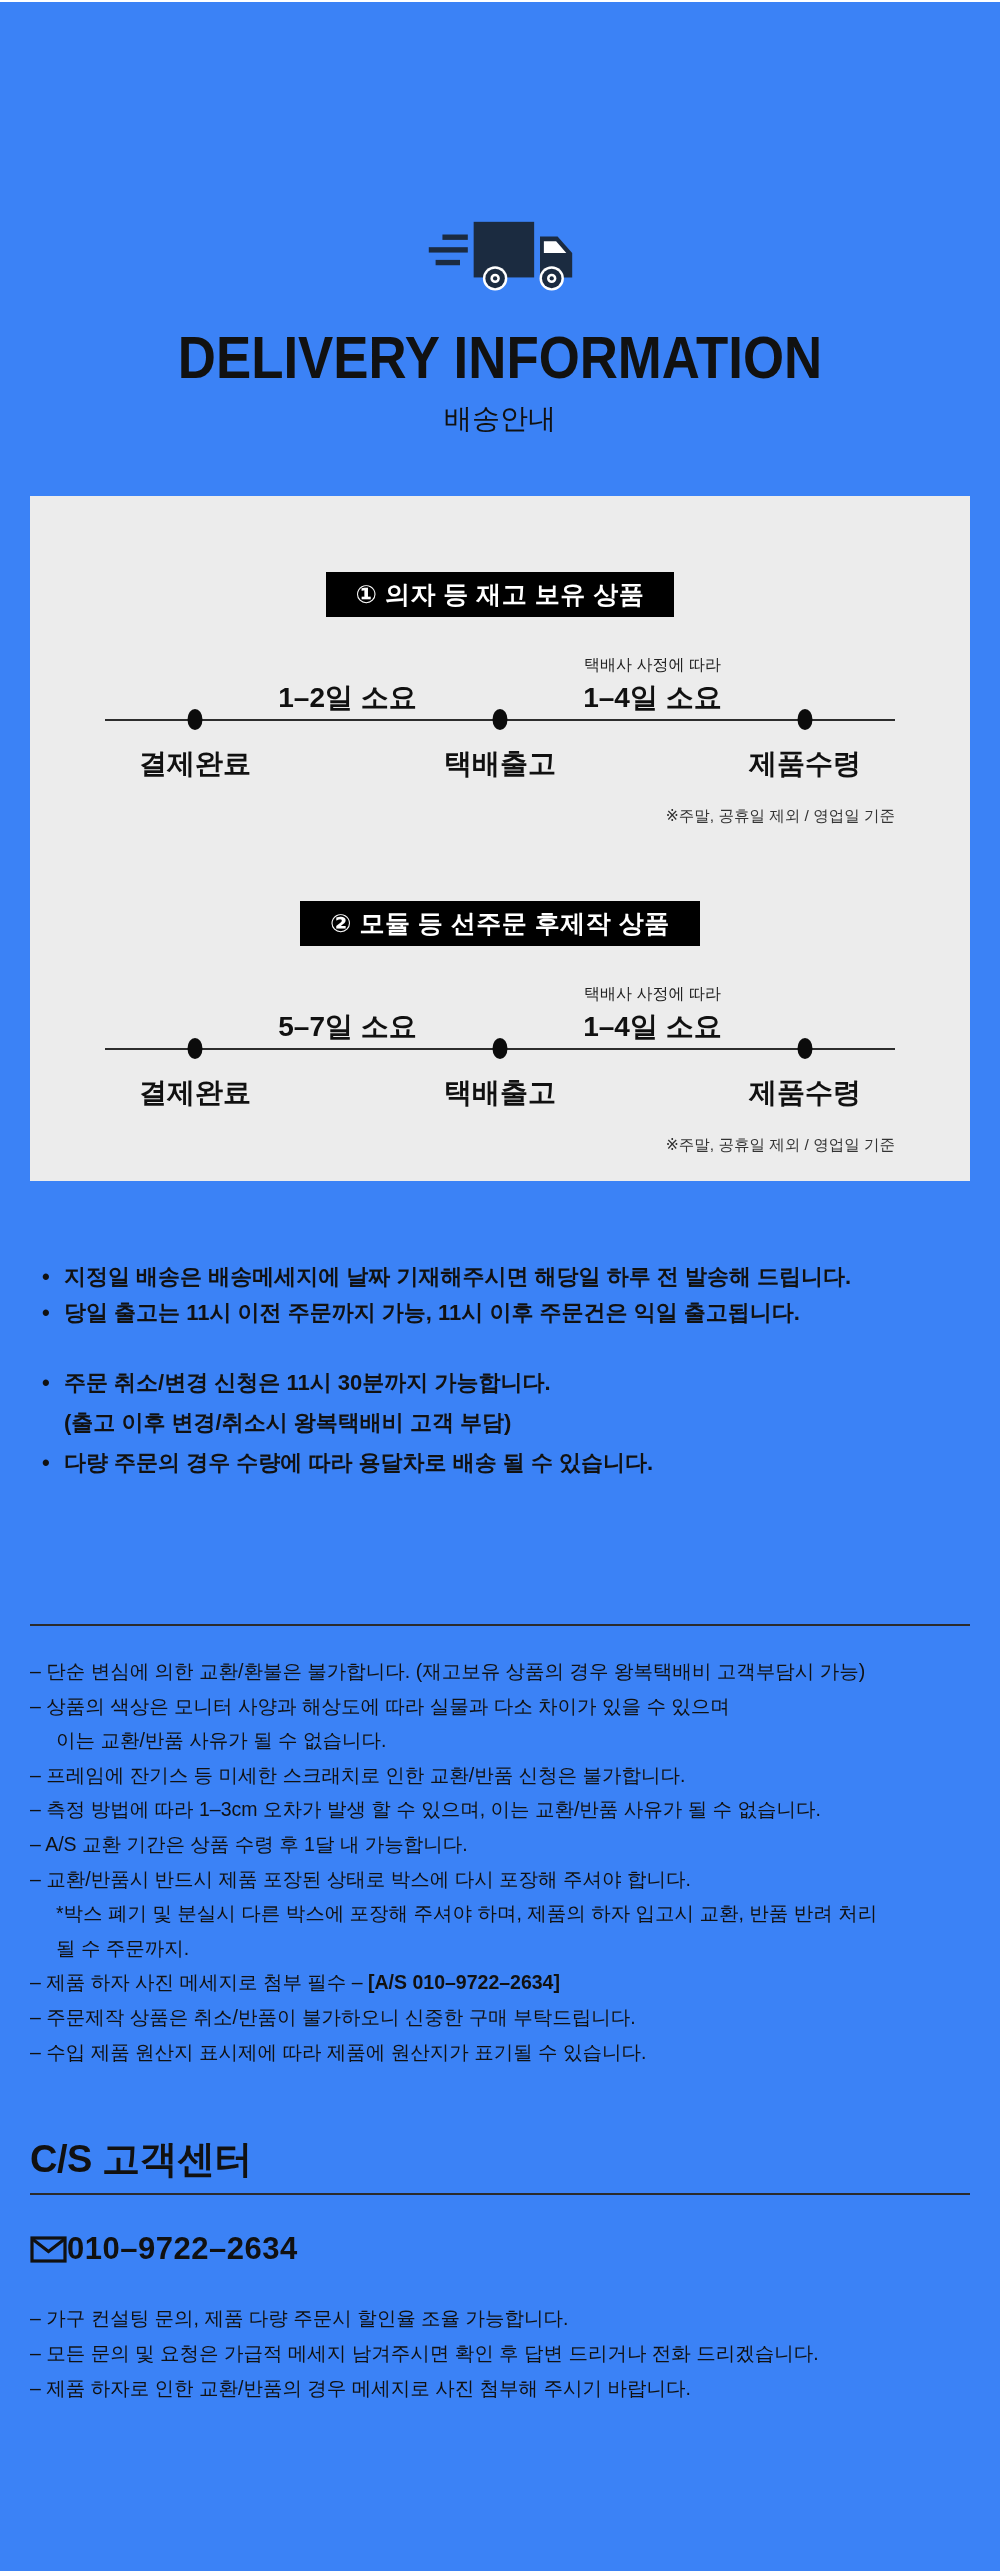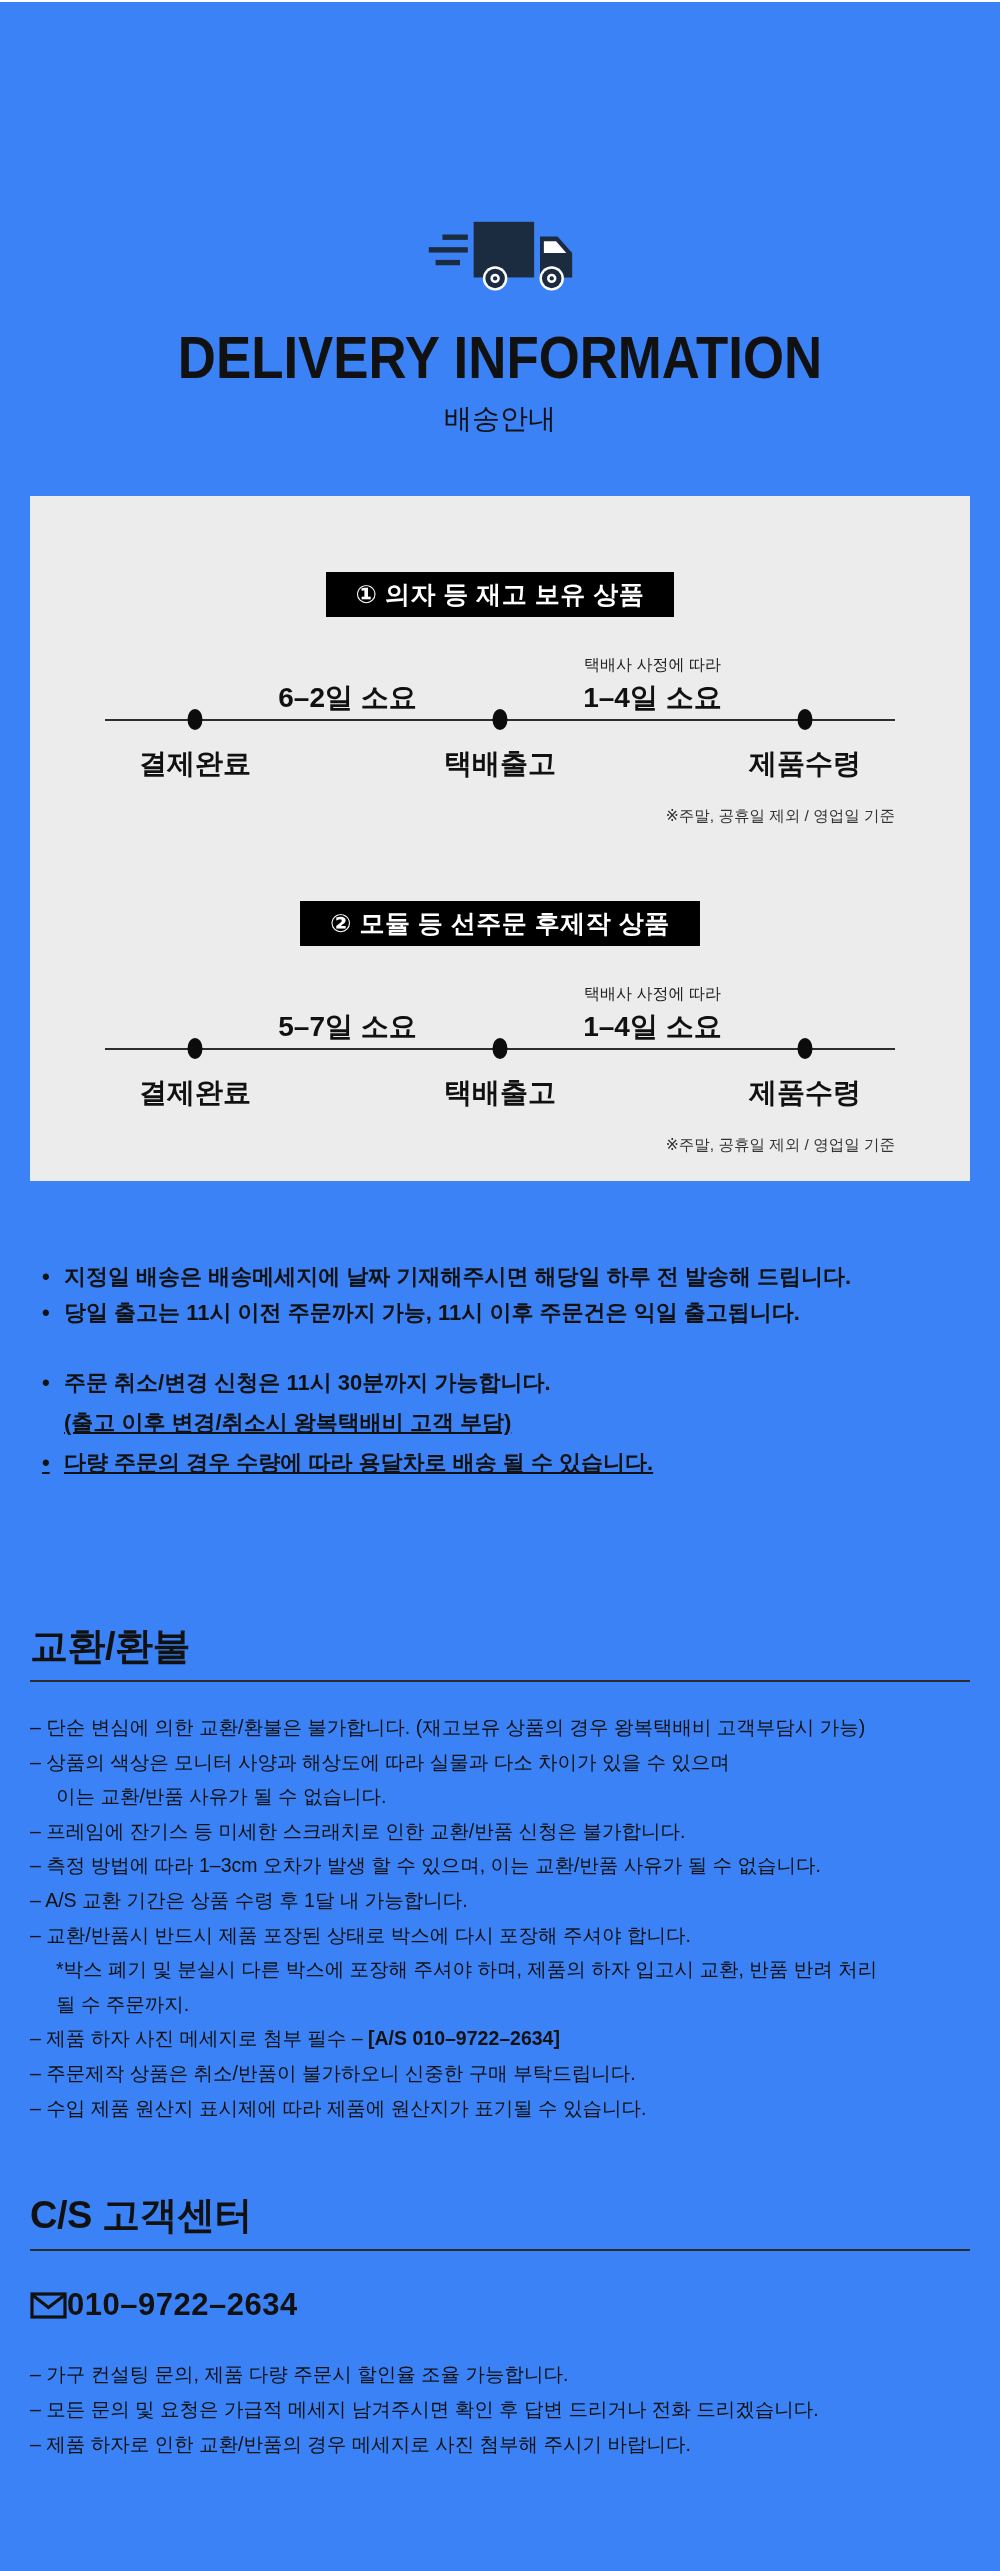--- a/index.html
+++ b/index.html
@@ -59,21 +59,21 @@
   .tl-dot.d1 { left: 11.4%; } .tl-dot.d2 { left: 50%; } .tl-dot.d3 { left: 88.6%; }
   .tl-step  { position: absolute; top: 102px; transform: translateX(-50%); font-size: 28px; font-weight: 700; white-space: nowrap; }
   .tl-step.s1 { left: 11.4%; } .tl-step.s2 { left: 50%; } .tl-step.s3 { left: 88.6%; }
   .panel-foot { margin-top: 22px; text-align: right; font-size: 15.5px; line-height: 22px; color: #333; }
 
   
   .notes { margin: 78px 30px 0 42px; font-size: 22px; font-weight: 600; }
   .note-row { display: flex; line-height: 36px; }
   .note-row .blt { width: 22px; flex: 0 0 22px; font-size: 22px; }
   .note-row.gap { margin-top: 34px; }
-  .note-row.sm-gap { margin-top: 4px; text-decoration: underline; }
+  .note-row.sm-gap { margin-top: 4px; }
   .note-row.cont { padding-left: 22px; }
 
   
   .section { margin: 143px 30px 0; }
   .section.cs { margin-top: 68px; }
   .sec-title { font-size: 38px; line-height: 44px; font-weight: 800; letter-spacing: -0.5px; }
   .sec-rule { border: none; border-top: 2px solid #2b2b2b; margin: 12px 0 0; }
 
   .policy { margin-top: 28px; font-size: 19.5px; line-height: 34.6px; }
   .p-row.ind { padding-left: 26px; }
@@ -112,21 +112,21 @@
   <div class="title">DELIVERY INFORMATION</div>
   <div class="subtitle">배송안내</div>
 
   <div class="panel">
 
     <div class="badge-wrap">
       <span class="badge">① 의자 등 재고 보유 상품</span>
     </div>
     <div class="timeline">
       <div class="tl-note">택배사 사정에 따라</div>
-      <div class="tl-seg seg1">6–2일 소요</div>
+      <div class="tl-seg seg1">1–2일 소요</div>
       <div class="tl-seg seg2">1–4일 소요</div>
       <div class="tl-line"></div>
       <div class="tl-dot d1"></div>
       <div class="tl-dot d2"></div>
       <div class="tl-dot d3"></div>
       <div class="tl-step s1">결제완료</div>
       <div class="tl-step s2">택배출고</div>
       <div class="tl-step s3">제품수령</div>
     </div>
     <div class="panel-foot">※주말, 공휴일 제외 / 영업일 기준</div>
@@ -166,21 +166,20 @@
     <div class="note-row cont sm-gap">
       <span>(출고 이후 변경/취소시 왕복택배비 고객 부담)</span>
     </div>
     <div class="note-row sm-gap">
       <span class="blt">•</span>
       <span>다량 주문의 경우 수량에 따라 용달차로 배송 될 수 있습니다.</span>
     </div>
   </div>
 
   <div class="section">
-    <div class="sec-title">교환/환불</div>
     <hr class="sec-rule">
     <div class="policy">
       <div class="p-row"><span>– 단순 변심에 의한 교환/환불은 불가합니다. (재고보유 상품의 경우 왕복택배비 고객부담시 가능)</span></div>
       <div class="p-row"><span>– 상품의 색상은 모니터 사양과 해상도에 따라 실물과 다소 차이가 있을 수 있으며</span></div>
       <div class="p-row ind"><span>이는 교환/반품 사유가 될 수 없습니다.</span></div>
       <div class="p-row"><span>– 프레임에 잔기스 등 미세한 스크래치로 인한 교환/반품 신청은 불가합니다.</span></div>
       <div class="p-row"><span>– 측정 방법에 따라 1–3cm 오차가 발생 할 수 있으며, 이는 교환/반품 사유가 될 수 없습니다.</span></div>
       <div class="p-row"><span>– A/S 교환 기간은 상품 수령 후 1달 내 가능합니다.</span></div>
       <div class="p-row"><span>– 교환/반품시 반드시 제품 포장된 상태로 박스에 다시 포장해 주셔야 합니다.</span></div>
       <div class="p-row ind"><span>*박스 폐기 및 분실시 다른 박스에 포장해 주셔야 하며, 제품의 하자 입고시 교환, 반품 반려 처리</span></div>

